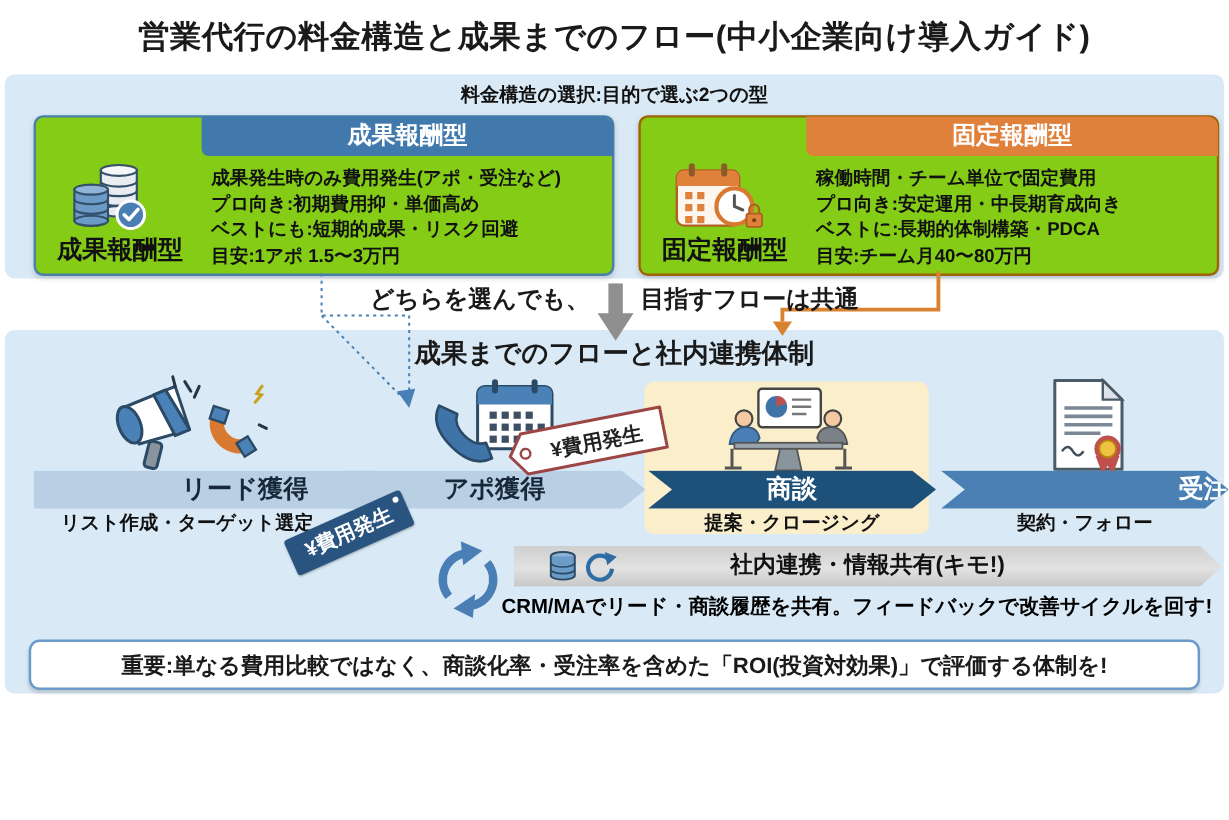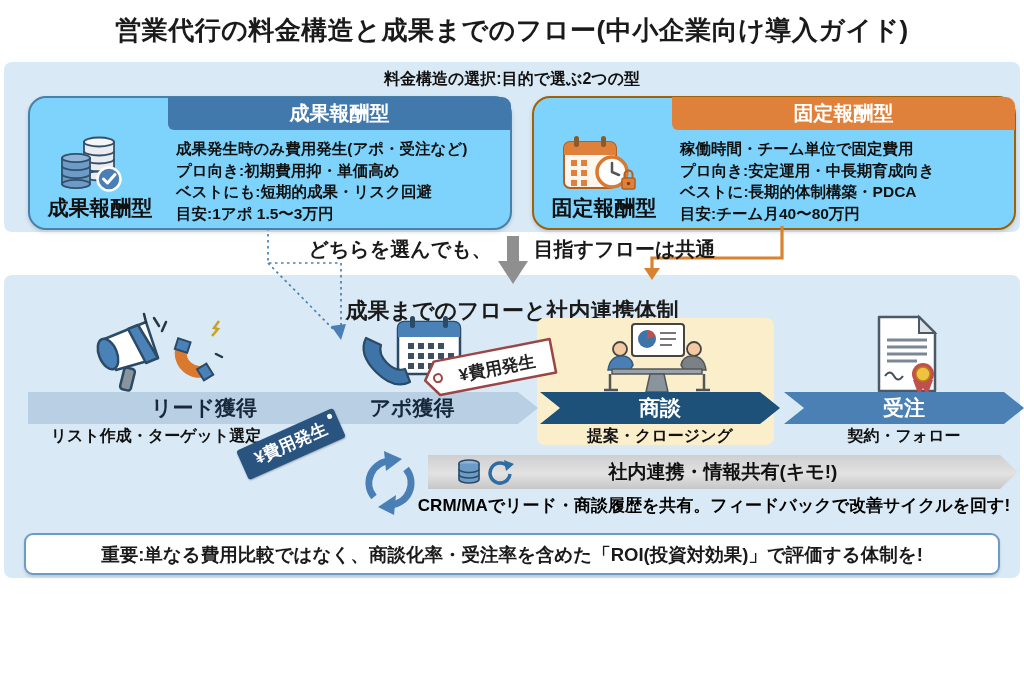--- a/index.html
+++ b/index.html
@@ -8,44 +8,44 @@
   .abs{position:absolute;}
   .center{text-align:center;}
   .nowrap{white-space:nowrap;}
 
   .page-title{left:0;top:13px;width:100%;font-size:26px;letter-spacing:.5px;}
 
   .band{left:4px;width:1016px;background:#d9eaf6;border-radius:8px;}
   .band1{top:62px;height:170px;}
   .band2{top:275px;height:303px;}
   .band-heading{left:0;top:7px;width:100%;font-size:16px;color:#111;}
-  .band2-heading{left:0;top:21px;width:100%;font-size:22px;}
-
-  .card{top:34px;width:480px;height:130px;background:#7dd3fc;border-radius:18px;
+  .band2-heading{left:0;top:5px;width:100%;font-size:22px;}
+
+  .card{top:34px;width:480px;height:130px;background:#84cc16;border-radius:8px;
         box-shadow:0 2px 4px rgba(0,0,0,.15);}
   .card-perf{left:24px;border:2px solid #4a7fa8;}
   .card-fixed{left:528px;border:2px solid #a16207;}
   .card-header{position:absolute;left:138px;top:-1px;right:-1px;height:33px;line-height:33px;
         text-align:center;color:#fff;font-size:20px;border-radius:0 9px 0 6px;}
   .card-perf .card-header{background:#4179ad;}
   .card-fixed .card-header{background:#e0813b;}
   .card-icon{position:absolute;left:28px;top:36px;}
   .card-label{position:absolute;left:0;top:96px;width:140px;text-align:center;font-size:21px;color:#111;}
   .card-lines{position:absolute;left:146px;top:40px;right:6px;font-size:15.5px;line-height:21.5px;color:#111;}
 
   .bridge{left:0;top:236px;width:100%;display:flex;justify-content:center;align-items:flex-start;
           gap:6px;font-size:20px;z-index:4;}
   .bridge-arrow{width:30px;height:48px;margin-top:0;}
 
   .yellow-box{left:533px;top:43px;width:237px;height:127px;background:#faeecb;border-radius:8px;}
 
   .chevron{top:117px;height:32px;line-height:32px;text-align:center;font-size:21px;}
   .chev-light{background:#b9cfe4;color:#16283a;}
   .chev-dark{background:#1e5179;color:#fff;}
-  .chev-mid{background:#4a80b4;color:#fff;}
+  .chev-mid{background:#4a80b4;color:#fff;text-align:right;}
   .clip-first{clip-path:polygon(0 0,calc(100% - 20px) 0,100% 50%,calc(100% - 20px) 100%,0 100%);padding-left:48px;}
   .clip-next{clip-path:polygon(0 0,calc(100% - 20px) 0,100% 50%,calc(100% - 20px) 100%,0 100%,20px 50%);}
 
   .step-sub{top:151px;font-size:16px;color:#111;}
 
   .tag-navy{left:234px;top:153px;width:106px;height:32px;line-height:32px;text-align:center;
             background:#2a5480;color:#fff;font-size:17px;border-radius:3px;
             transform:rotate(-24deg);box-shadow:0 1px 2px rgba(0,0,0,.3);}
   .tag-navy .dot{position:absolute;right:4px;top:4px;width:5px;height:5px;border-radius:50%;background:#fff;}
   .tag-white{left:418px;top:73px;transform:rotate(-11deg);}

